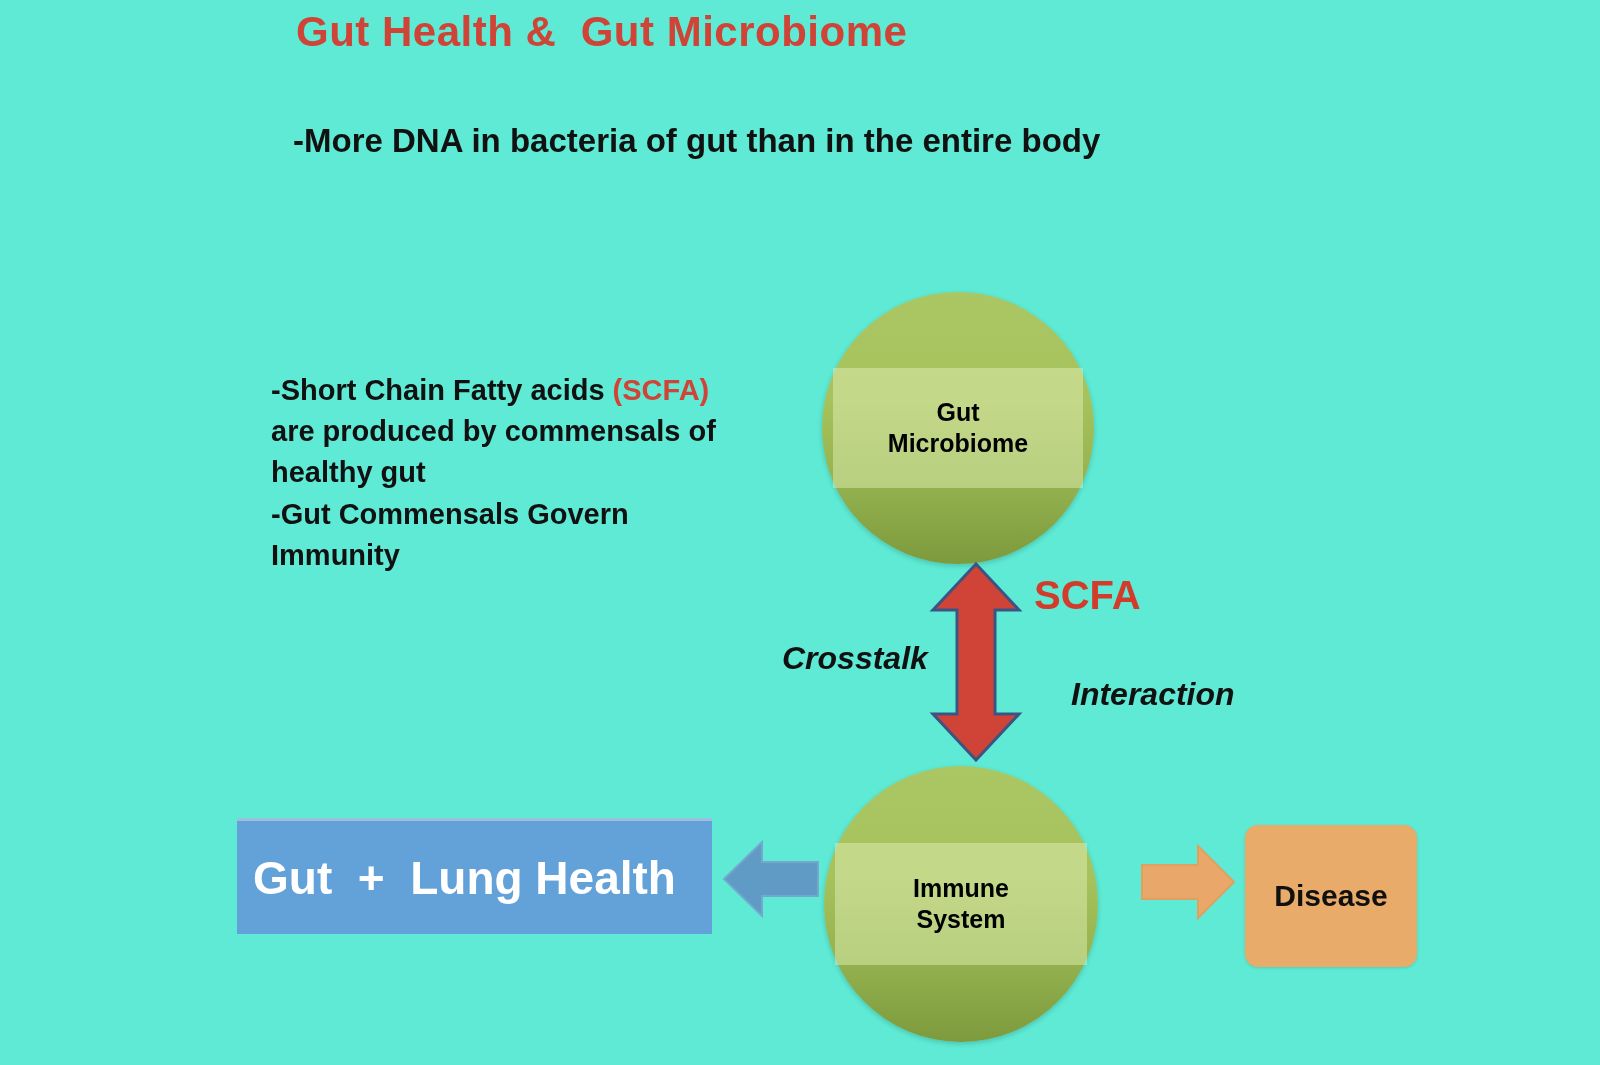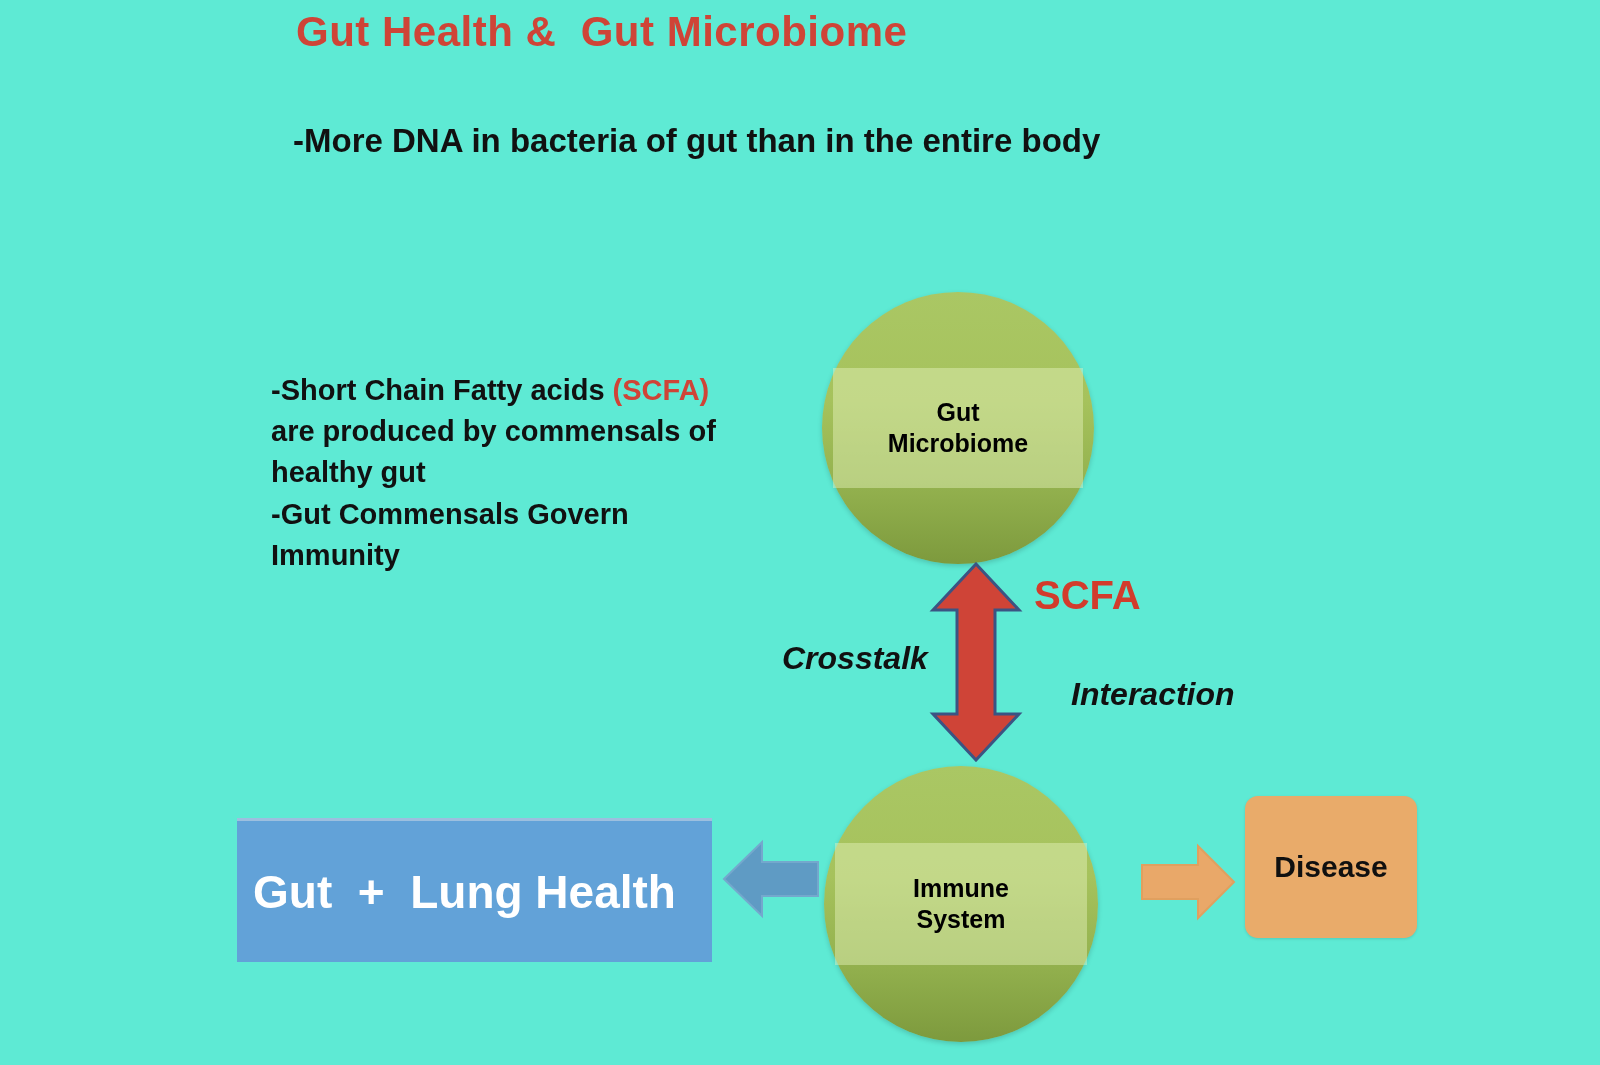--- a/index.html
+++ b/index.html
@@ -135,21 +135,21 @@
     color: #d23c2c;
     white-space: pre;
   }
 
   
   #box-gutlung {
     position: absolute;
     left: 237px;
     top: 818px;
     width: 475px;
-    height: 144px;
+    height: 116px;
     background: #62a2d8;
     border-top: 3px solid #9dbfdf;
     box-sizing: border-box;
     display: flex;
     align-items: center;
   }
   #box-gutlung .label {
     font-size: 46px;
     font-weight: bold;
     color: #ffffff;
@@ -172,21 +172,21 @@
     left: 1140px;
     top: 842px;
     width: 96px;
     height: 80px;
   }
 
   
   #box-disease {
     position: absolute;
     left: 1245px;
-    top: 796px;
+    top: 825px;
     width: 172px;
     height: 142px;
     background: #e9ab6a;
     border-radius: 13px;
     box-shadow: 0 1px 3px rgba(0,0,0,0.12);
     display: flex;
     align-items: center;
     justify-content: center;
   }
   #box-disease .label {

